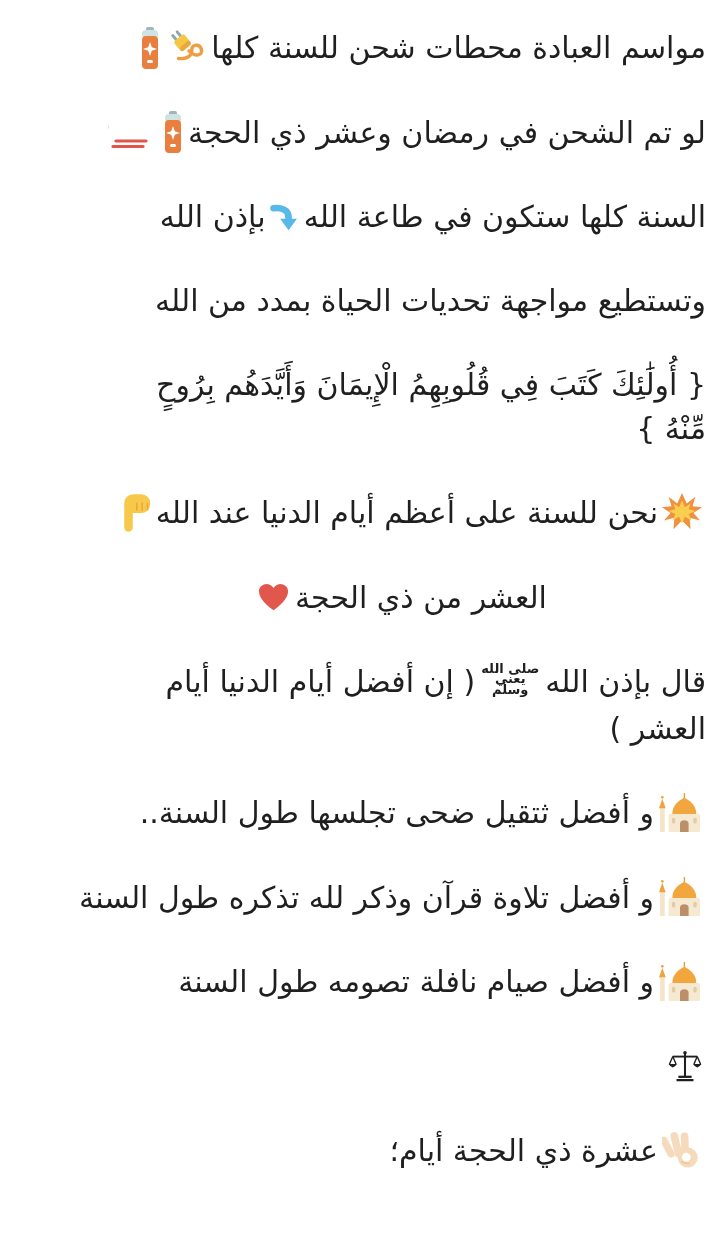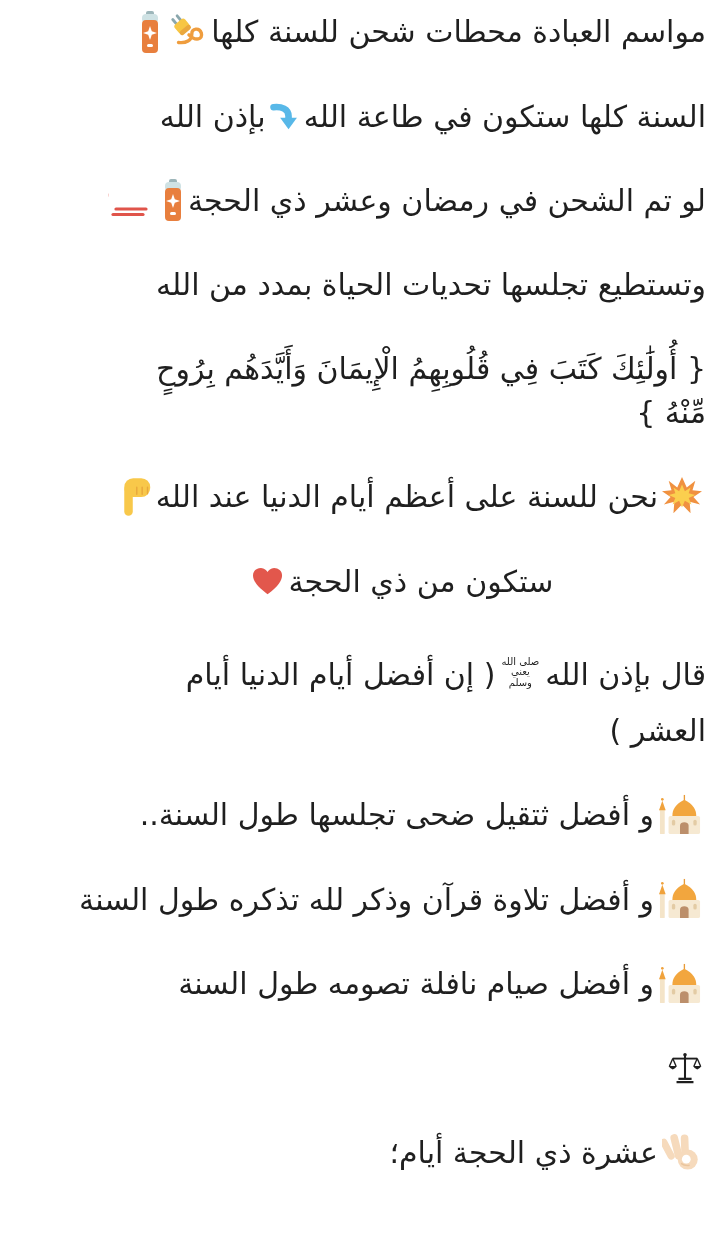--- a/index.html
+++ b/index.html
@@ -2,35 +2,35 @@
 <html lang="ar" dir="rtl"><head>
 <meta charset="utf-8">
 <style>
   html,body{margin:0;padding:0;}
   body{
     width:720px;height:1236px;overflow:hidden;
     background:#ffffff;color:#1f1f1f;
     direction:rtl;
     font-family:"DejaVu Sans",sans-serif;
   }
-  .page{padding:10px 14px 0 14px;}
+  .page{padding:26px 14px 0 14px;}
   p.line{
     margin:0 0 40px 0;
     font-size:30px;line-height:44px;
     text-align:right;
     white-space:nowrap;
   }
   p.line:last-child{margin-bottom:0;}
   p.wrap{white-space:pre-line;}
   p.center{text-align:center;transform:translateX(40px);}
   .ico{display:inline-block;vertical-align:middle;margin:0 4px;position:relative;top:-2px;}
   .saw{
     display:inline-flex;flex-direction:column;align-items:center;
-    font-size:10px;line-height:10.5px;font-weight:normal;
-    vertical-align:middle;margin:17px 6px;position:relative;top:-4px;
+    font-size:13px;line-height:10.5px;font-weight:bold;
+    vertical-align:middle;margin:8px 6px;position:relative;top:-4px;
     white-space:nowrap;
   }
 </style>
 </head>
 <body>
 
 <div class="page">
 
   <p class="line"><span>مواسم العبادة محطات شحن للسنة كلها</span><svg class="ico" width="38" height="38" viewBox="0 0 40 40">
         <g transform="rotate(-40 13 13)">
@@ -41,52 +41,52 @@
         </g>
         <path d="M21 23 C28 30 36 28 34 21 C32 15 24 16 24 22 C24 29 18 32 10 31" stroke="#ef9d3e" stroke-width="3.6" fill="none" stroke-linecap="round"></path>
       </svg><svg class="ico" width="22" height="42" viewBox="0 0 22 42">
         <rect x="7" y="0" width="8" height="5" rx="2" fill="#9db6ba"></rect>
         <rect x="3" y="3" width="16" height="9" rx="4" fill="#cfe2e4"></rect>
         <rect x="3" y="9" width="16" height="33" rx="4" fill="#e87f3e"></rect>
         <path d="M11 15 L12.8 20.2 L18 22 L12.8 23.8 L11 29 L9.2 23.8 L4 22 L9.2 20.2 Z" fill="#ffffff"></path>
         <rect x="8" y="33" width="6" height="3" rx="1.5" fill="#ffffff"></rect>
       </svg></p>
 
-  <p class="line"><span>السنة كلها ستكون في طاعة الله</span><svg class="ico" width="30" height="30" viewBox="0 0 34 32">
-        <path d="M4 6 C13 5 21 8 21 16 L21 19" fill="none" stroke="#58b8e8" stroke-width="7.5" stroke-linecap="round"></path>
-        <polygon points="11.5,18 30.5,18 21,31" fill="#58b8e8"></polygon>
-      </svg><span>بإذن الله</span></p>
-
   <p class="line"><span>لو تم الشحن في رمضان وعشر ذي الحجة</span><svg class="ico" width="22" height="42" viewBox="0 0 22 42">
         <rect x="7" y="0" width="8" height="5" rx="2" fill="#9db6ba"></rect>
         <rect x="3" y="3" width="16" height="9" rx="4" fill="#cfe2e4"></rect>
         <rect x="3" y="9" width="16" height="33" rx="4" fill="#e87f3e"></rect>
         <path d="M11 15 L12.8 20.2 L18 22 L12.8 23.8 L11 29 L9.2 23.8 L4 22 L9.2 20.2 Z" fill="#ffffff"></path>
         <rect x="8" y="33" width="6" height="3" rx="1.5" fill="#ffffff"></rect>
       </svg><svg class="ico" width="46" height="34" viewBox="0 0 46 34">
         <text x="1" y="21" font-size="19" font-weight="bold" font-style="italic" fill="#e0544a">100</text>
         <path d="M8 26 L38 26" stroke="#e0544a" stroke-width="3.2" stroke-linecap="round"></path>
         <path d="M5 31.5 L35 31.5" stroke="#e0544a" stroke-width="3.2" stroke-linecap="round"></path>
       </svg></p>
 
-  <p class="line"><span>وتستطيع تجلسها تحديات الحياة بمدد من الله</span></p>
+  <p class="line"><span>السنة كلها ستكون في طاعة الله</span><svg class="ico" width="30" height="30" viewBox="0 0 34 32">
+        <path d="M4 6 C13 5 21 8 21 16 L21 19" fill="none" stroke="#58b8e8" stroke-width="7.5" stroke-linecap="round"></path>
+        <polygon points="11.5,18 30.5,18 21,31" fill="#58b8e8"></polygon>
+      </svg><span>بإذن الله</span></p>
+
+  <p class="line"><span>وتستطيع مواجهة تحديات الحياة بمدد من الله</span></p>
 
   <p class="line wrap"><span>{ أُولَٰئِكَ كَتَبَ فِي قُلُوبِهِمُ الْإِيمَانَ وَأَيَّدَهُم بِرُوحٍ
 مِّنْهُ }</span></p>
 
   <p class="line"><svg class="ico" width="40" height="40" viewBox="0 0 42 42">
         <polygon points="21,0 26,11 35,4 32,14 42,15 33,21 40,29 29,26 30,38 21,29 12,38 13,26 2,29 9,21 0,15 10,14 7,4 16,11" fill="#f09140"></polygon>
         <polygon points="21,8 24,15 30,11 28,17 35,19 28,22 31,29 24,25 21,32 18,25 11,29 14,22 7,19 14,17 12,11 18,15" fill="#fbcf4e"></polygon>
       </svg><span>نحن للسنة على أعظم أيام الدنيا عند الله</span><svg class="ico" width="34" height="42" viewBox="0 0 38 46">
         <rect x="7" y="2" width="29" height="21" rx="10" fill="#f8c84a"></rect>
         <rect x="7" y="10" width="9.5" height="34" rx="4.75" fill="#f8c84a"></rect>
         <path d="M21 12 v8 M27 12 v8 M33 12 v7" stroke="#e8a83c" stroke-width="1.6" fill="none" stroke-linecap="round"></path>
       </svg></p>
 
-  <p class="line center"><span>ستكون من ذي الحجة</span><svg class="ico" width="34" height="30" viewBox="0 0 36 32">
+  <p class="line center"><span>العشر من ذي الحجة</span><svg class="ico" width="34" height="30" viewBox="0 0 36 32">
         <path d="M17.5 30 C6 22 2 15 2 10 C2 5 6 2 10.5 2 C14 2 16.6 4.5 17.5 6.5 C18.4 4.5 21 2 24.5 2 C29 2 33 5 33 10 C33 15 29 22 17.5 30 Z" fill="#e2574c"></path>
       </svg></p>
 
   <p class="line wrap"><span>قال بإذن الله</span><span class="saw">
         <span>صلى الله</span>
         <span>يعني</span>
         <span>وسلم</span>
       </span><span>( إن أفضل أيام الدنيا أيام
 العشر )</span></p>
 

